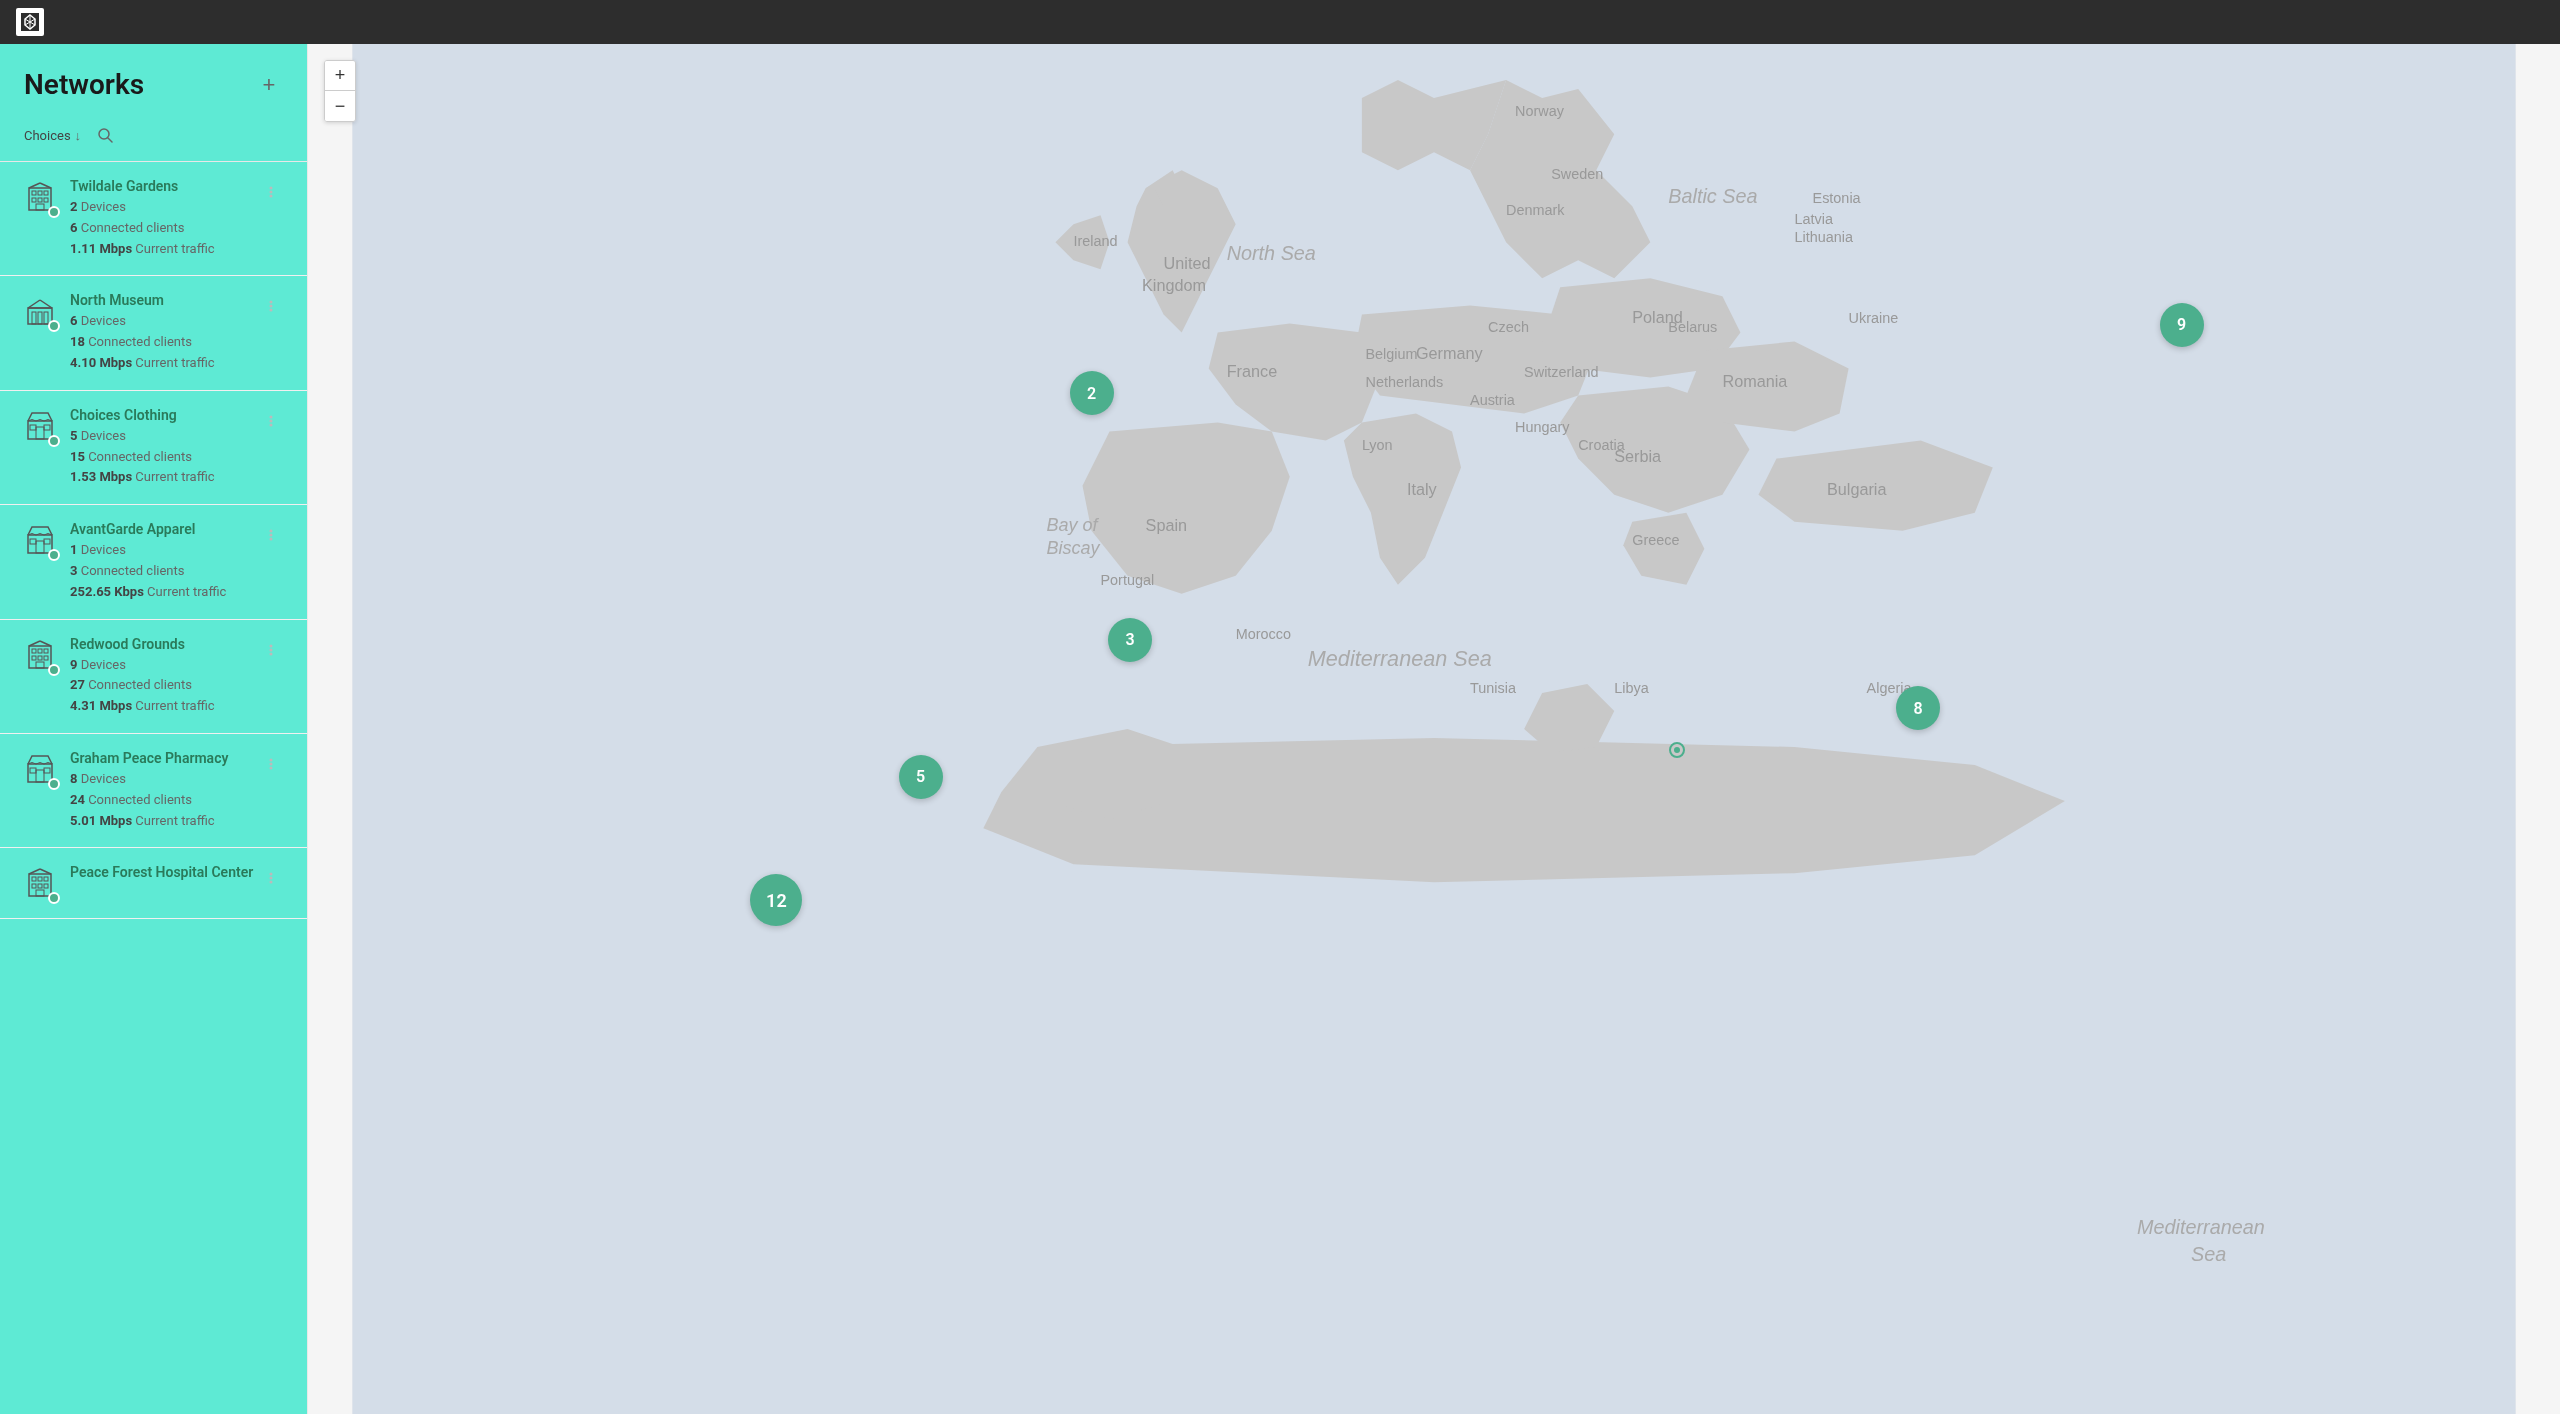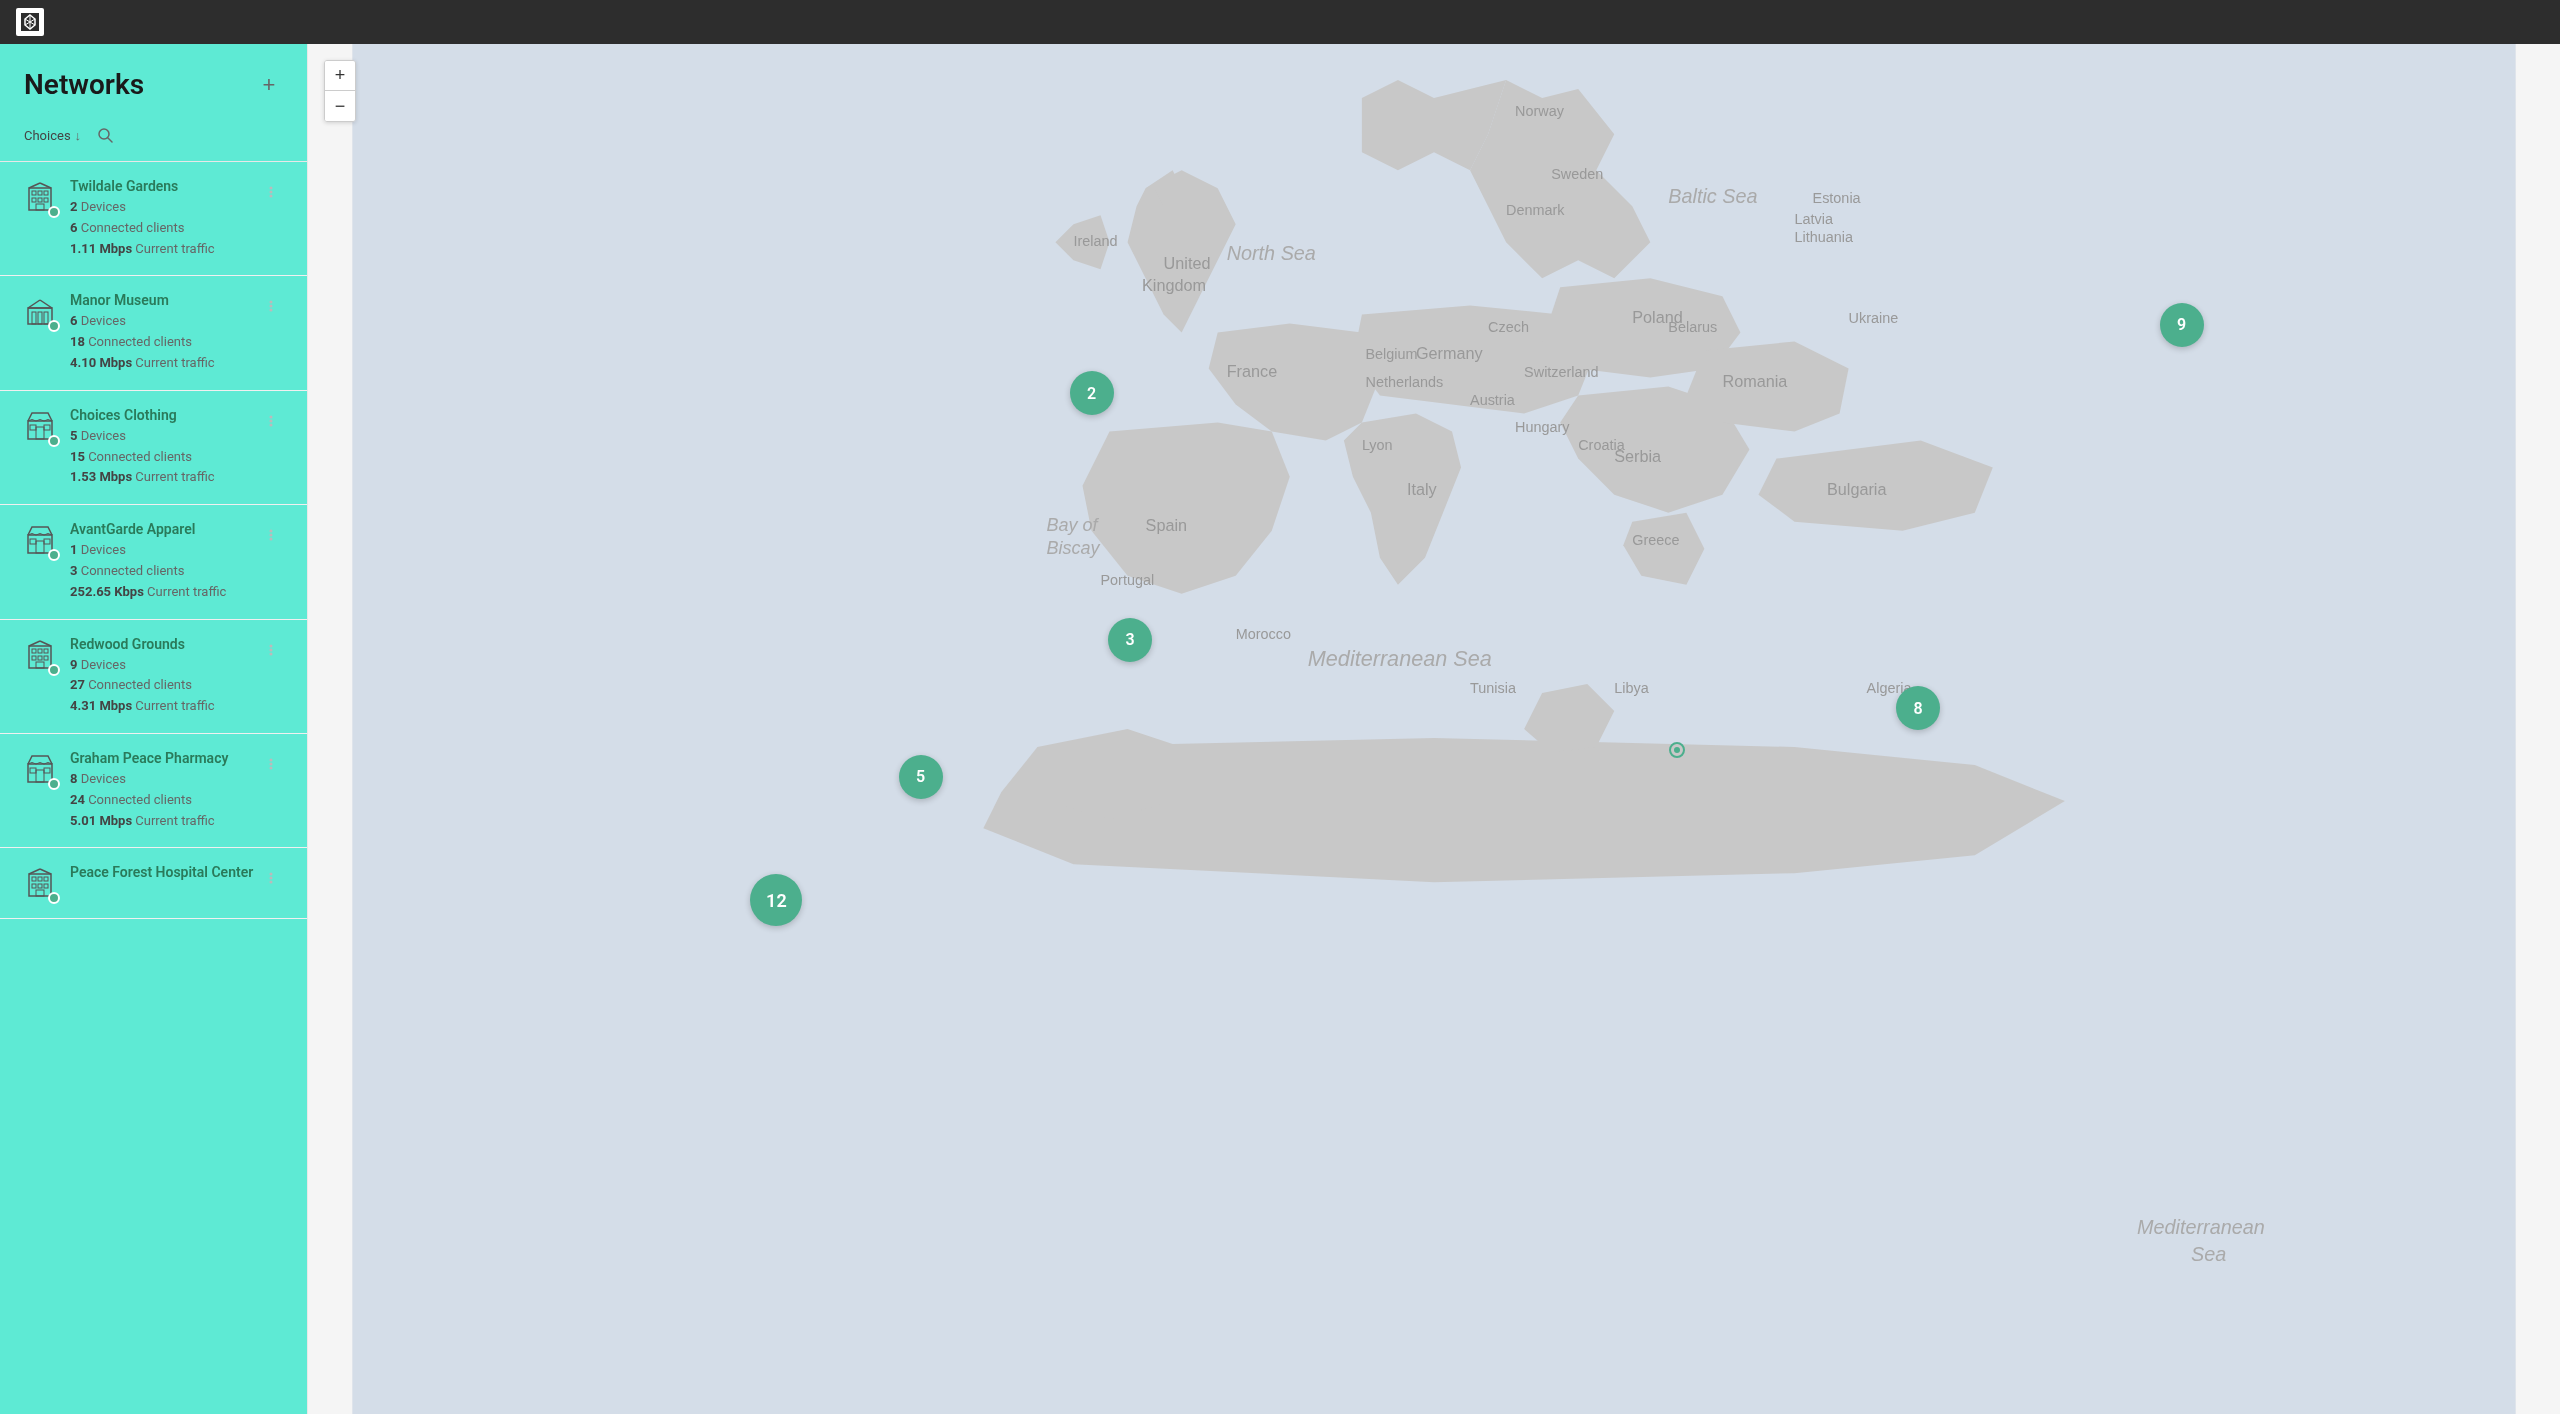--- a/index.html
+++ b/index.html
@@ -289,21 +289,21 @@
     <line x1="4" y1="14" x2="16" y2="6" stroke="#555" stroke-width="1.5"></line>
     <line x1="28" y1="14" x2="16" y2="6" stroke="#555" stroke-width="1.5"></line>
     <line x1="4" y1="14" x2="28" y2="14" stroke="#555" stroke-width="1.5"></line>
     <rect x="8" y="18" width="4" height="12" stroke="#555" stroke-width="1" fill="none"></rect>
     <rect x="14" y="18" width="4" height="12" stroke="#555" stroke-width="1" fill="none"></rect>
     <rect x="20" y="18" width="4" height="12" stroke="#555" stroke-width="1" fill="none"></rect>
   </svg>
       <div class="status-dot online"></div>
     </div>
     <div class="network-info">
-      <div class="network-name">Manor Museum</div>
+      <div class="network-name">North Museum</div>
       <div class="network-meta"><span class="bold">6</span> Devices<br>
                 <span class="bold">18</span> Connected clients<br>
                 <span class="bold">4.10 Mbps</span> Current traffic</div>
     </div>
     <button class="network-settings">
       <svg width="16" height="16" viewBox="0 0 16 16" fill="none">
         <circle cx="8" cy="8" r="1.5" fill="#bbb"></circle>
         <circle cx="8" cy="4" r="1.5" fill="#bbb"></circle>
         <circle cx="8" cy="12" r="1.5" fill="#bbb"></circle>
       </svg>

